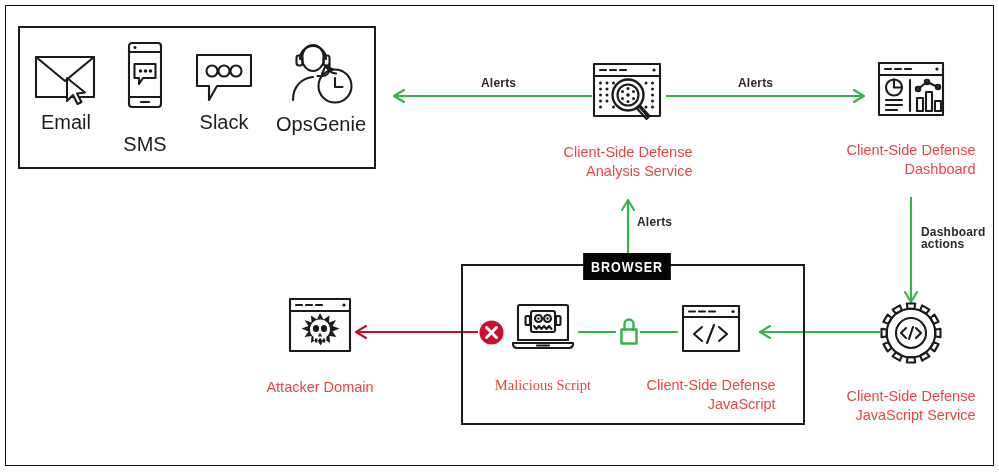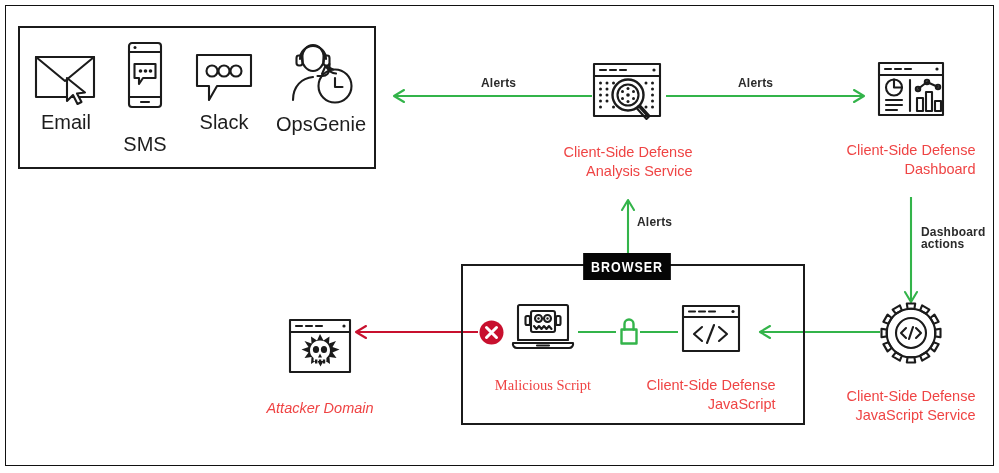--- a/index.html
+++ b/index.html
@@ -246,21 +246,21 @@
           <polyline class="st" points="-5,-5 -10,0 -5,5" stroke-width="2"></polyline>
           <line class="st" x1="-2" y1="6" x2="2" y2="-6" stroke-width="2"></line>
           <polyline class="st" points="5,-5 10,0 5,5" stroke-width="2"></polyline>
         </g>
       </svg>
     </span>
     <span class="caption">Client-Side Defense
 JavaScript Service</span>
   </div>
 
-  <div class="node" style="left:254px;top:316px;width:132px;font-style:italic;">
+  <div class="node" style="left:254px;top:295px;width:132px;">
     <span class="icon">
       <svg width="68" height="62" viewBox="0 0 68 62">
         <rect class="st" x="4" y="4" width="60" height="52"></rect>
         <line class="st" x1="4" y1="16" x2="64" y2="16"></line>
         <line class="st" x1="10" y1="10" x2="16" y2="10"></line>
         <line class="st" x1="20" y1="10" x2="26" y2="10"></line>
         <line class="st" x1="30" y1="10" x2="36" y2="10"></line>
         <circle class="st-f" cx="58" cy="10" r="1.6"></circle>
         <path class="st-f" d="M34 18 L37.5 24.5 L43.5 20.5 L43 27.5 L50 25 L46.5 31 L53.5 33.5 L46.5 36.5 L50.5 42 L43.5 41 L44 48 L38 44 L34.5 50.5 L31 44 L25 48 L25.5 41 L18.5 42 L22.5 36.5 L15.5 33.5 L22.5 31 L18.5 25 L25.5 27.5 L25 20.5 L31 24.5 Z"></path>
         <path d="M34 24.5 c-6 0 -10 4.6 -10 10 c0 3.4 1.6 5.9 3.6 7.4 v3.2 h12.8 v-3.2 c2 -1.5 3.6 -4 3.6 -7.4 c0 -5.4 -4 -10 -10 -10 z" fill="#fff"></path>

